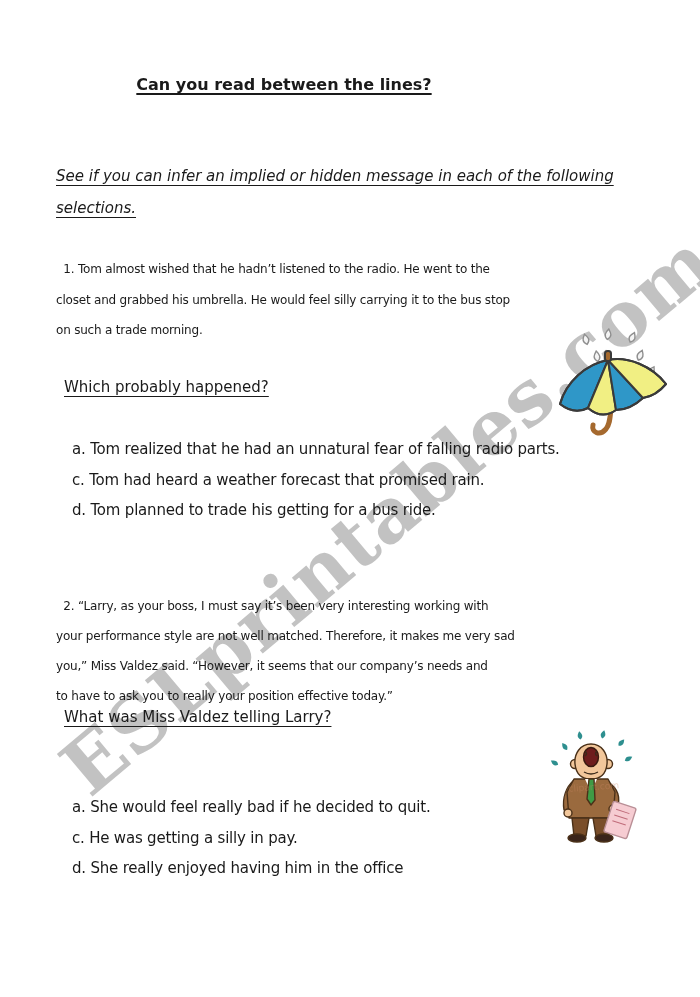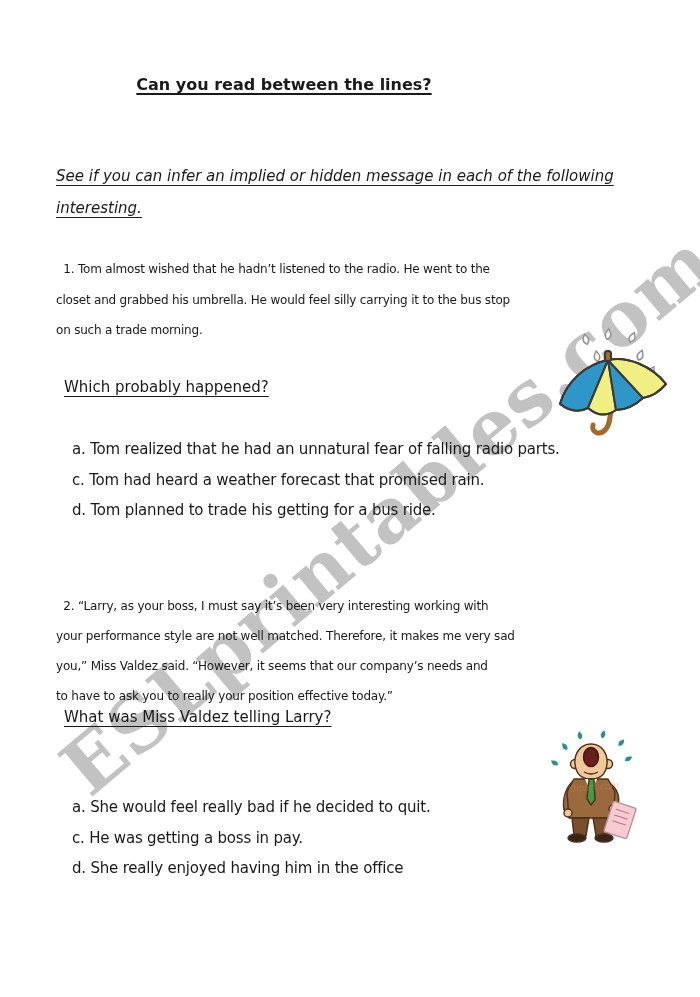--- a/index.html
+++ b/index.html
@@ -37,21 +37,21 @@
   <div id="watermark">ESLprintables.com</div>
 
   <div class="layer">
 
     <div class="abs title">
       <span>Can you read between the lines?</span>
     </div>
 
     <div class="abs instr">
       <div class="line"><span>See if you can infer an implied or hidden message in each of the following</span></div>
-      <div class="line"><span>interesting.</span></div>
+      <div class="line"><span>selections.</span></div>
     </div>
 
     <div class="abs passage p1">
       <div class="line">  1. Tom almost wished that he hadn’t listened to the radio. He went to the</div>
       <div class="line">closet and grabbed his umbrella. He would feel silly carrying it to the bus stop</div>
       <div class="line">on such a trade morning.</div>
     </div>
 
     <div class="abs clip" style="left:548px;top:326px;width:130px;height:120px;">
       <svg width="130" height="120" viewBox="0 0 130 120">
@@ -131,18 +131,18 @@
             <line x1="-7" y1="-3" x2="7" y2="-3" stroke="#c06c7a" stroke-width="1"></line>
             <line x1="-7" y1="3" x2="7" y2="3" stroke="#c06c7a" stroke-width="1"></line>
           </g>
         </g>
         <text x="50" y="60" text-anchor="middle" font-size="9" fill="#cc8866" opacity="0.35" transform="rotate(-4 50 60)">clipart.com</text>
       </svg>
     </div>
 
     <div class="abs options o2">
       <div class="line">a. She would feel really bad if he decided to quit.</div>
-      <div class="line">c. He was getting a boss in pay.</div>
+      <div class="line">c. He was getting a silly in pay.</div>
       <div class="line">d. She really enjoyed having him in the office</div>
     </div>
 
   </div>
 </div>
 
 </body></html>

